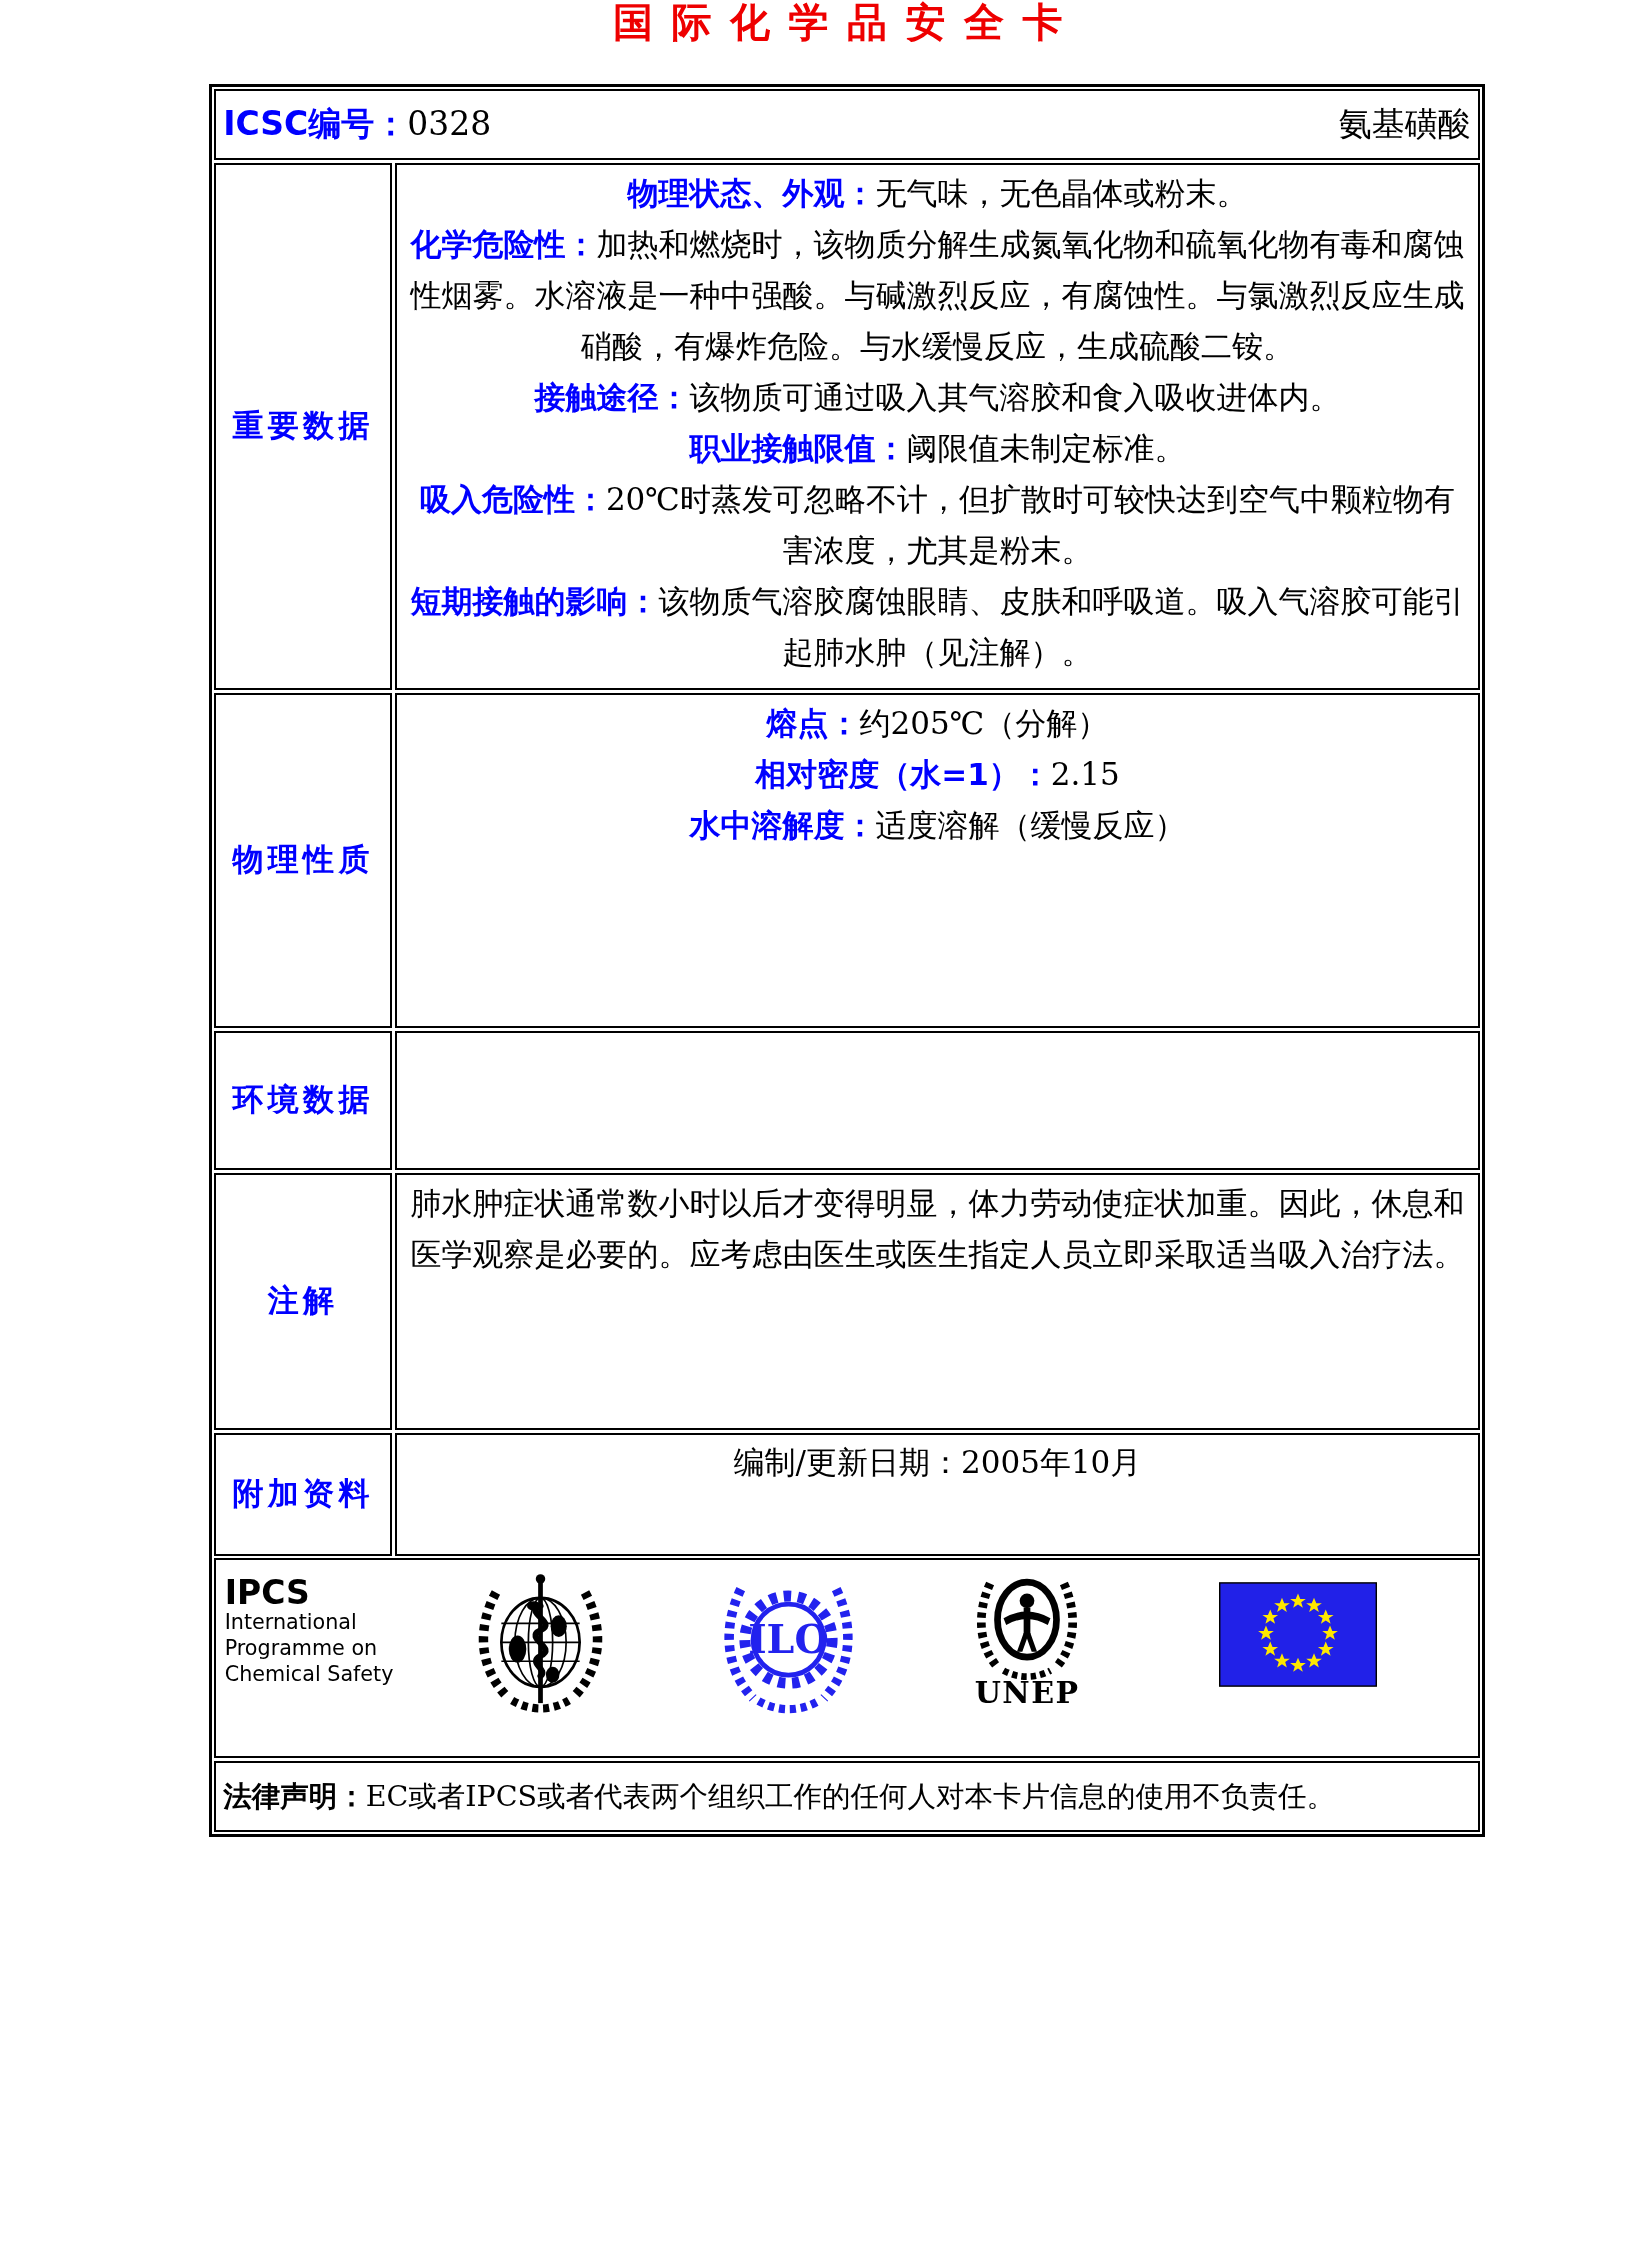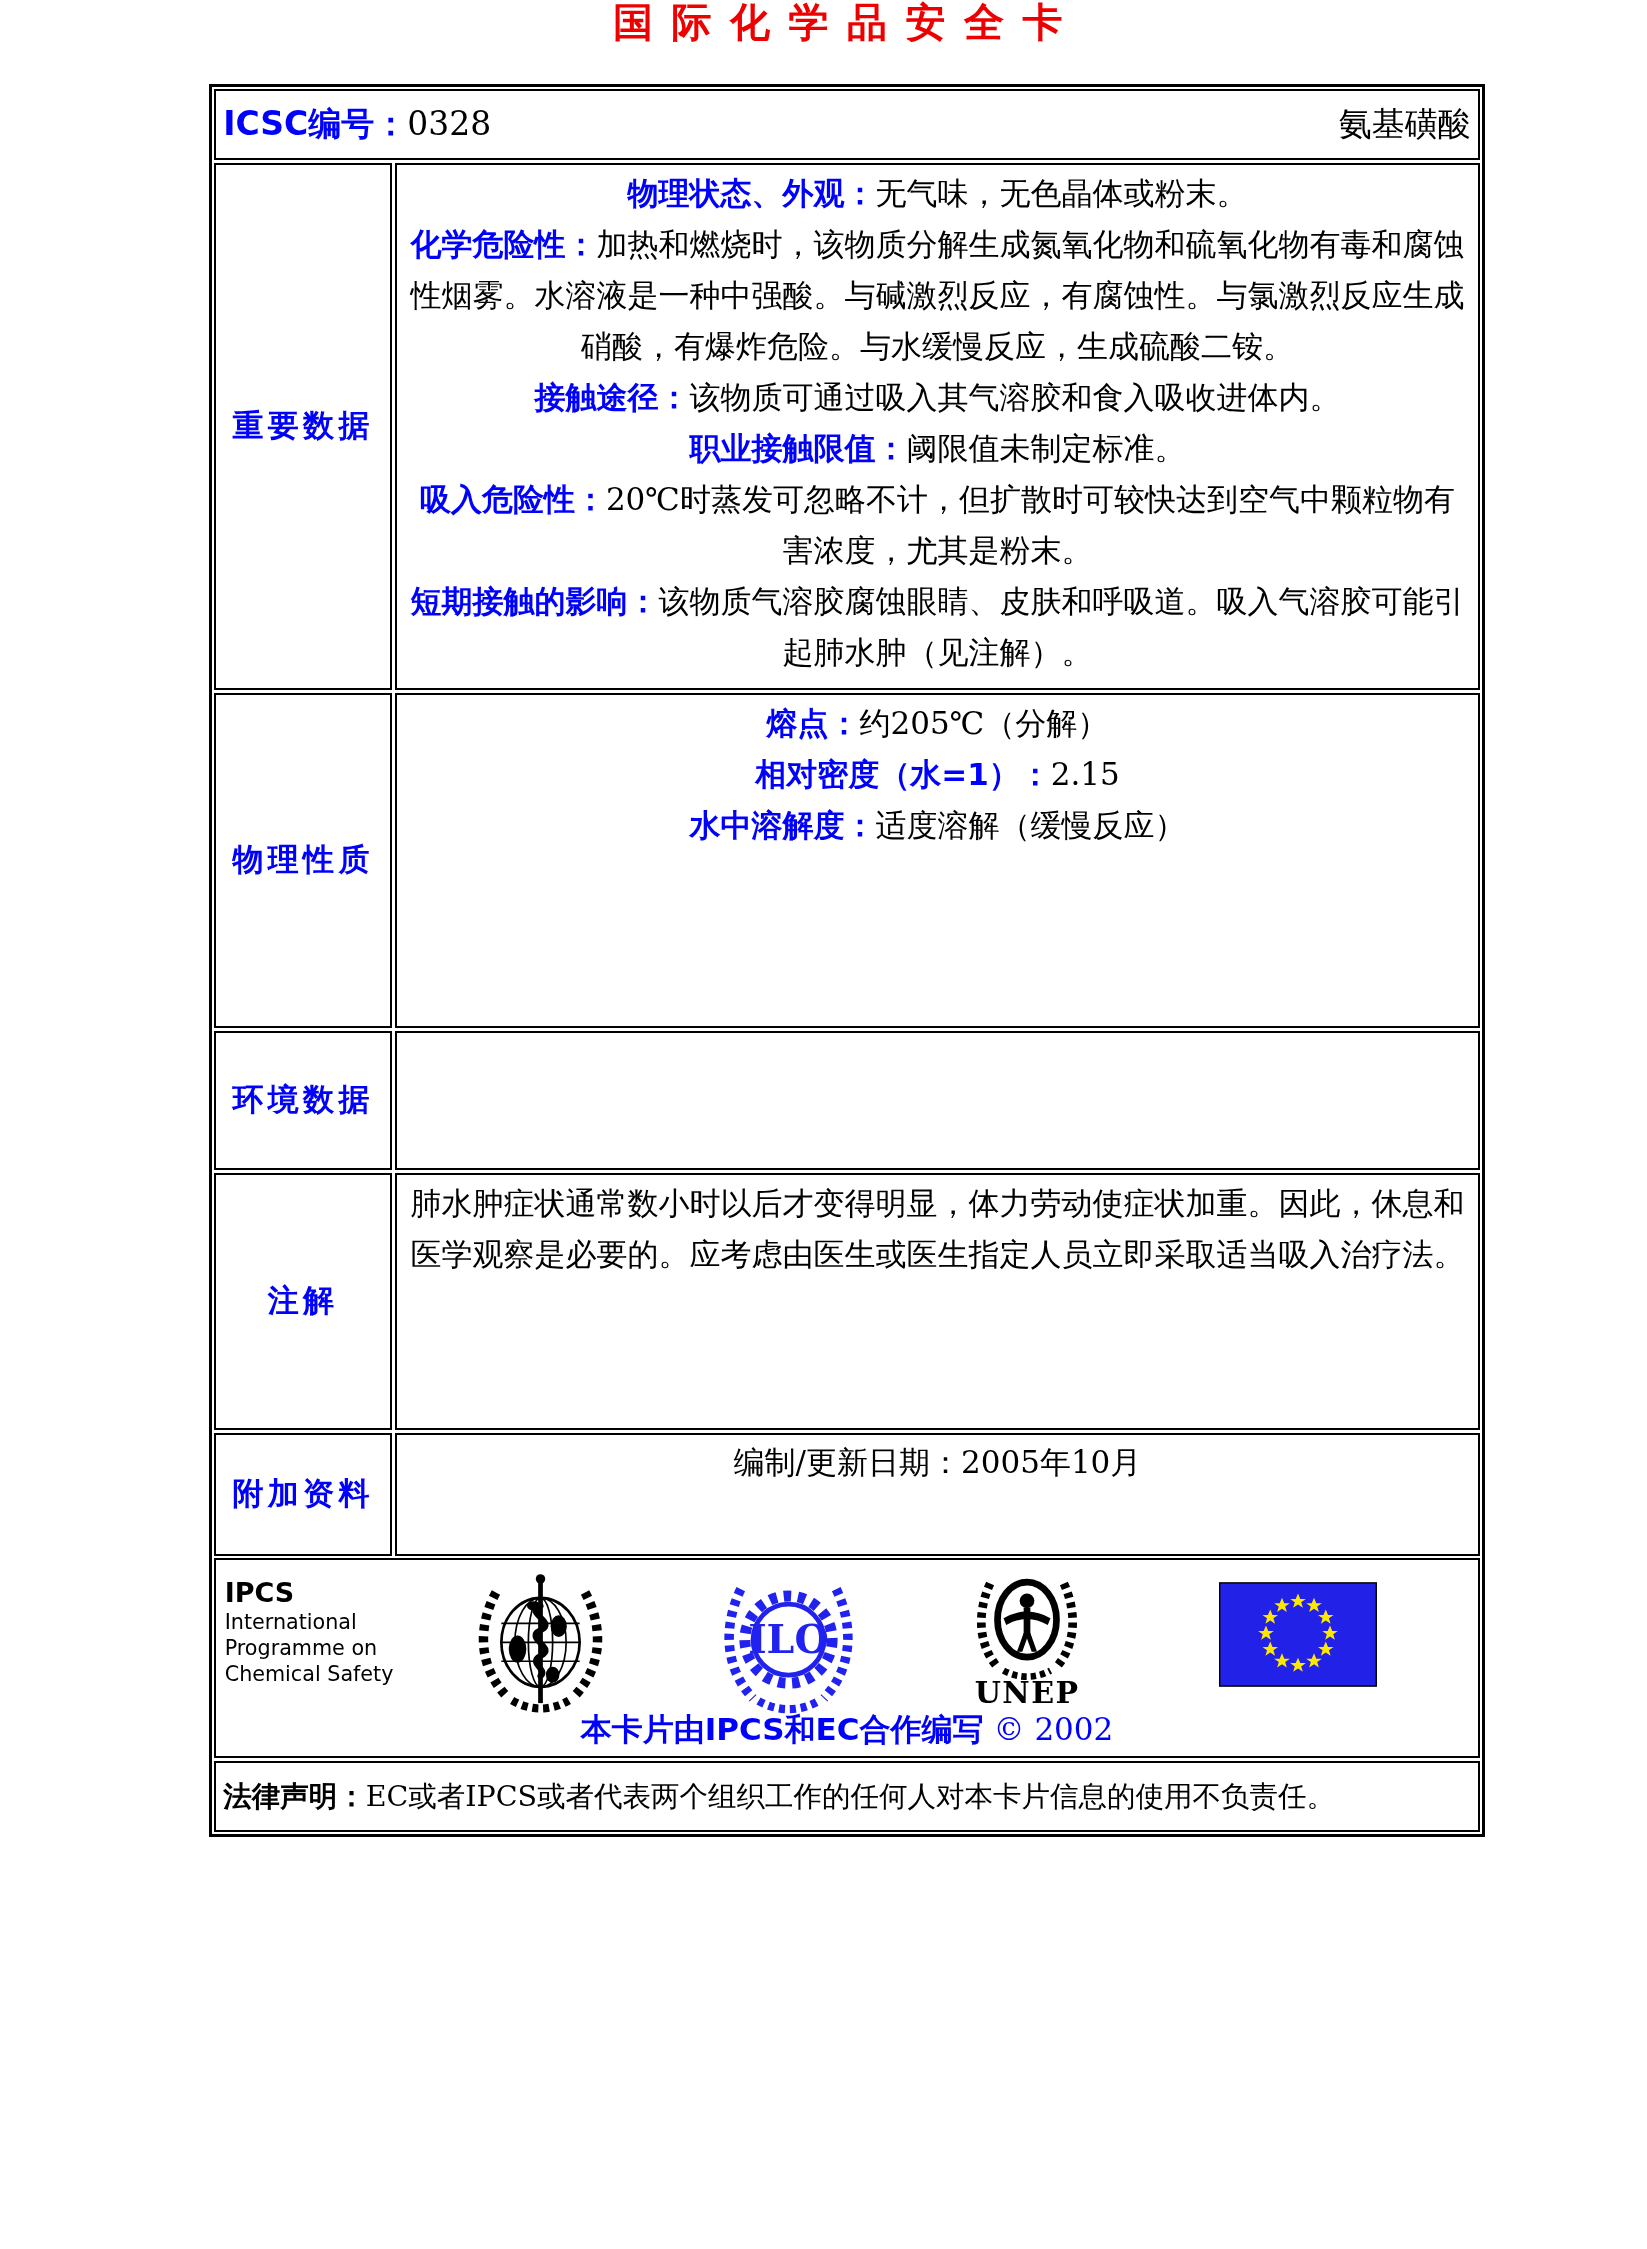--- a/index.html
+++ b/index.html
@@ -50,21 +50,21 @@
   .h-env       { height:139px; }
   .h-notes     { height:257px; }
   .h-addl      { height:123px; }
   
   .h-logos { height:200px; }
   .logos-cell { flex:1; position:relative; }
   .ipcs-block {
     position:absolute; left:8.6px; top:15.7px;
     font-family:"DejaVu Sans", sans-serif; color:#000;
   }
-  .ipcs-acronym { font-size:27px; font-weight:bold; line-height:33px; }
+  .ipcs-acronym { font-size:33px; font-weight:bold; line-height:33px; }
   .ipcs-line { font-size:20.7px; line-height:26px; }
   .logo { position:absolute; }
   .logo-who  { left:257px; top:5.7px; }
   .logo-ilo  { left:503px; top:5.7px; }
   .logo-unep { left:754px; top:5.7px; text-align:center; }
   .unep-word {
     font-family:"DejaVu Serif", serif; font-weight:bold;
     font-size:30px; line-height:31px; letter-spacing:1.4px; color:#000;
     margin-top:-5.7px;
   }
@@ -231,23 +231,20 @@
           <use href="#star" x="133.5" y="111"></use>
           <use href="#star" x="111" y="117"></use>
           <use href="#star" x="88.5" y="111"></use>
           <use href="#star" x="72" y="94.5"></use>
           <use href="#star" x="66" y="72"></use>
           <use href="#star" x="72" y="49.5"></use>
           <use href="#star" x="88.5" y="33"></use>
         </svg>
       </div>
 
-      <div class="footer-caption">
-        <span class="cap-main">本卡片由IPCS和EC合作编写</span><span class="cap-copy">© 2002</span>
-      </div>
     </div>
   </div>
 
   <div class="row h-legal">
     <div class="cell legal-cell">
       <span class="legal-label">法律声明：</span>
         <span>EC或者IPCS或者代表两个组织工作的任何人对本卡片信息的使用不负责任。</span>
     </div>
   </div>
 

